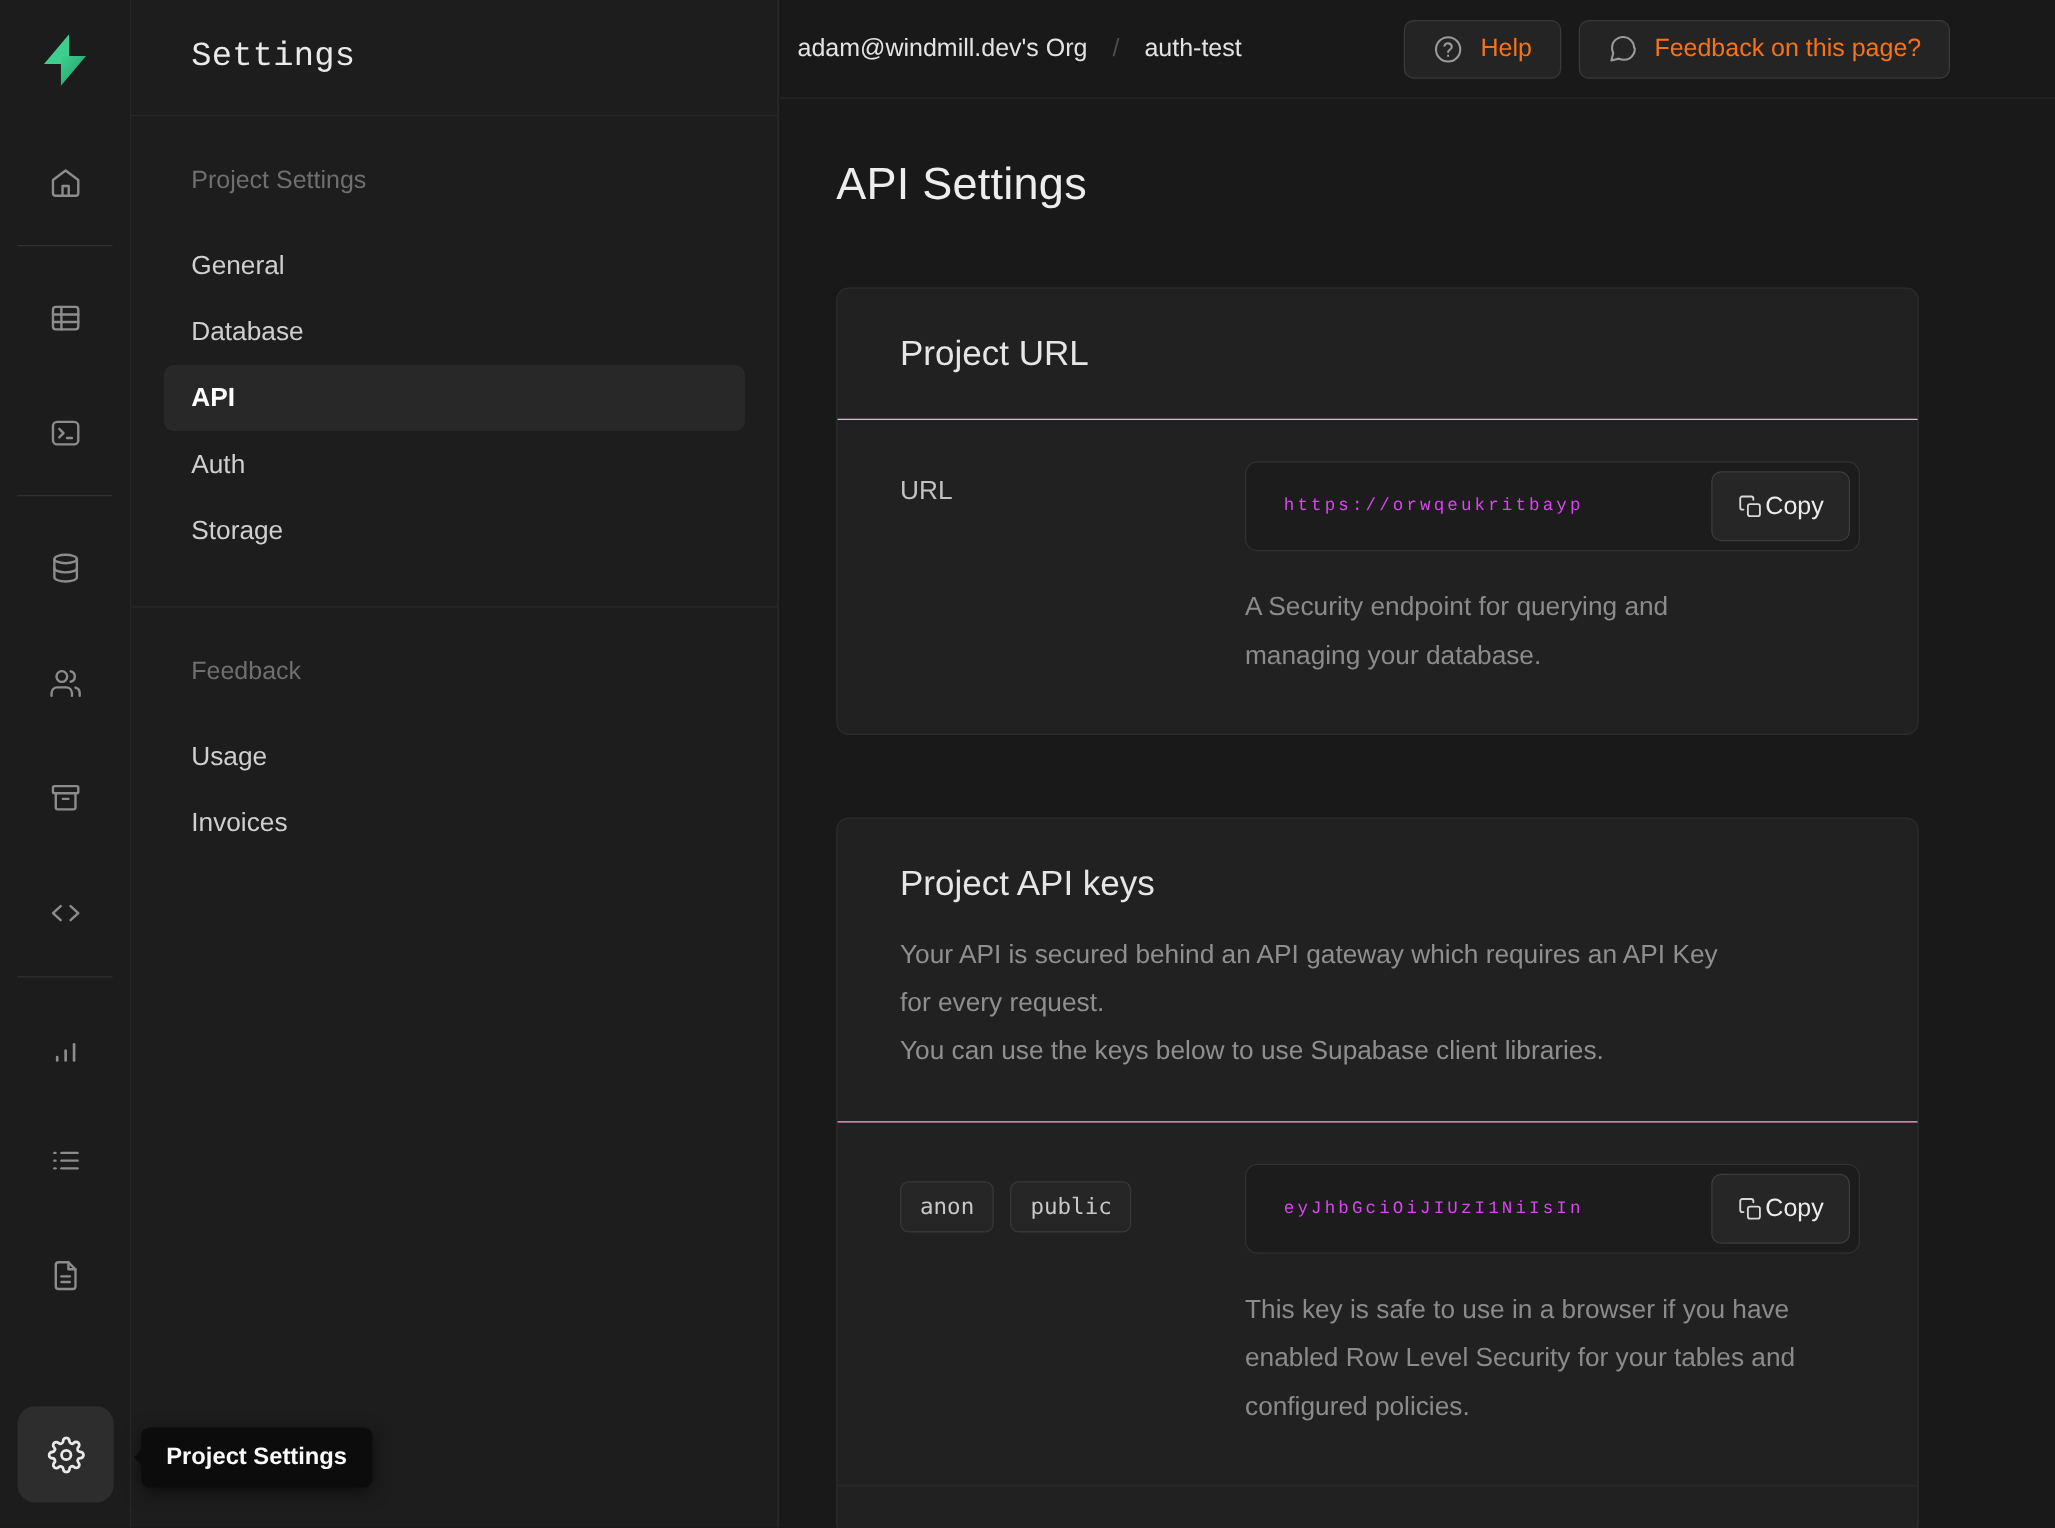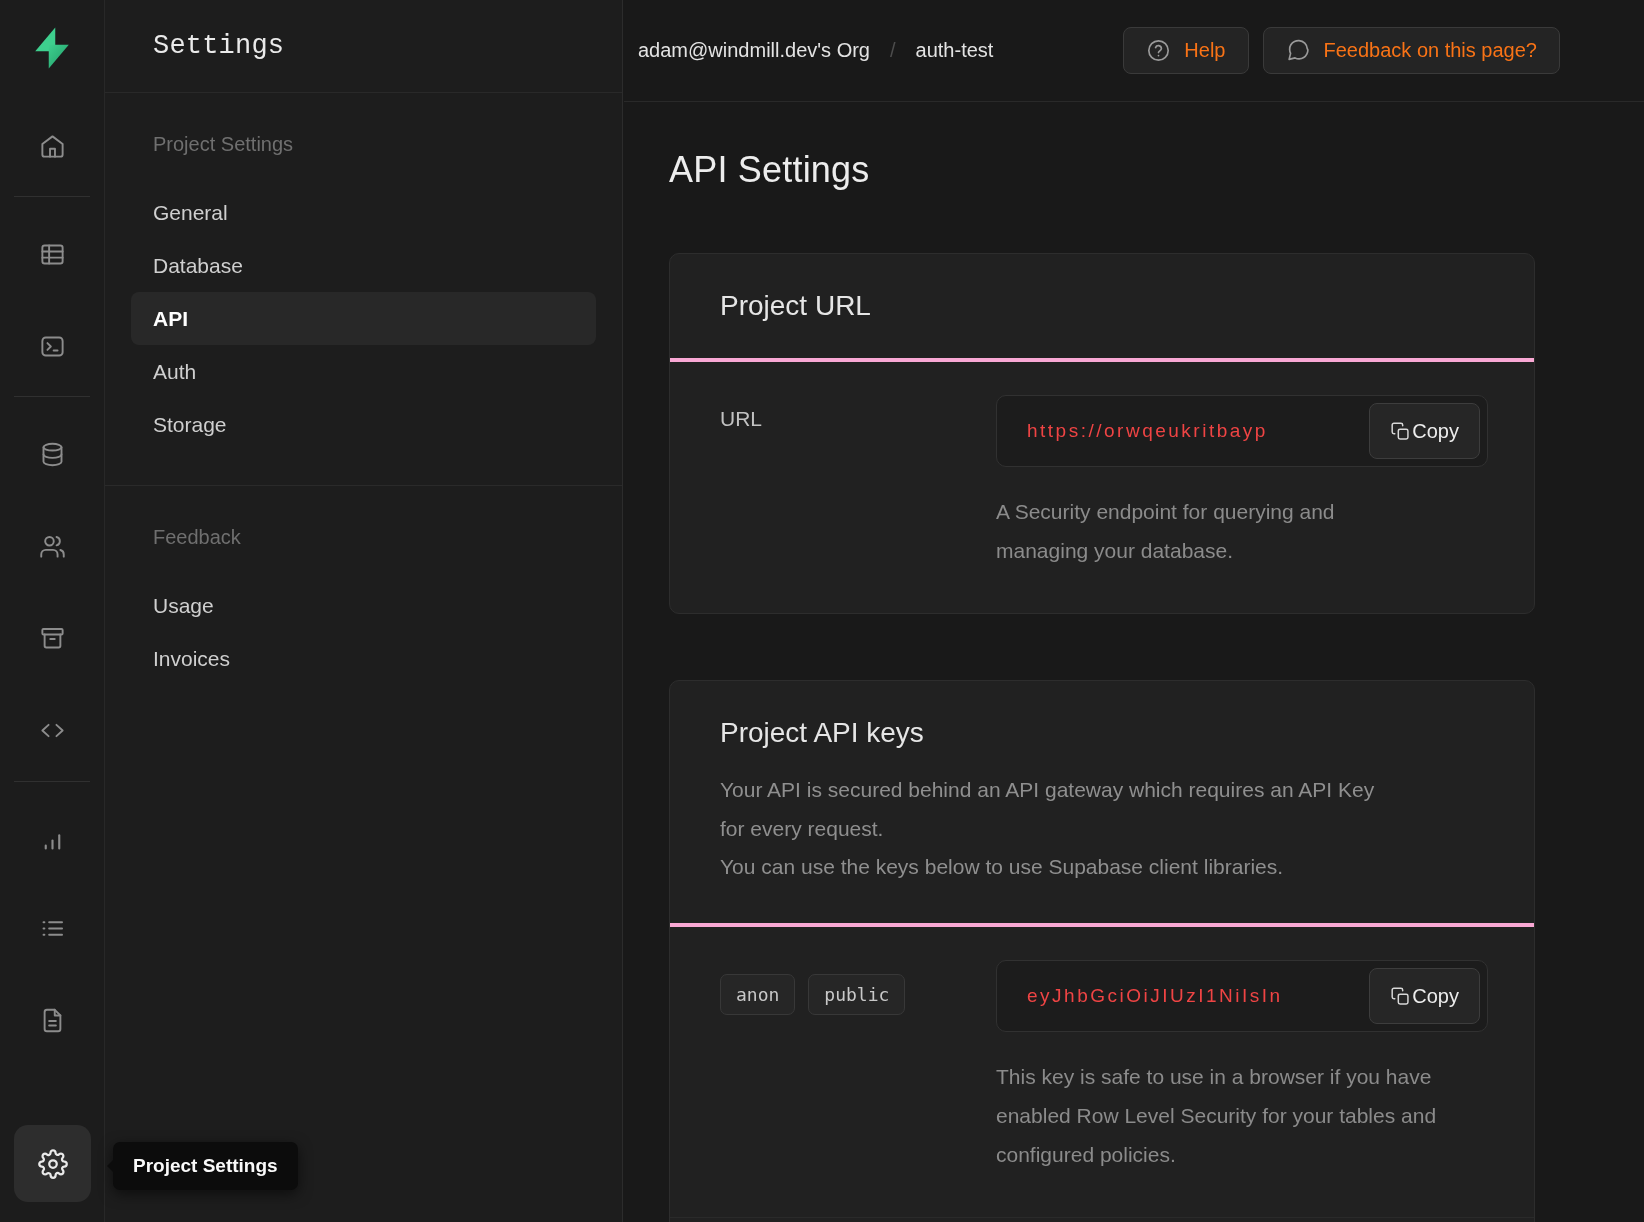--- a/index.html
+++ b/index.html
@@ -34,54 +34,54 @@
   .nav-header h2 { font-size:27px; font-weight:500; color:#eaeaea; letter-spacing:.2px; }
   .nav-section { padding:40px 26px 34px 26px; }
   .nav-heading { font-size:20px; color:#6f6f6f; margin:0 0 30px 22px; }
   .nav-item { display:flex; align-items:center; height:53px; padding-left:22px;
     font-size:21px; color:#cfcfcf; border-radius:8px; cursor:pointer; }
   .nav-item.active { background:#282828; color:#ffffff; font-weight:700; }
   .nav-divider { border-top:1px solid #2a2a2a; }
 
   
   .main { position:absolute; left:624px; top:0; right:0; height:1222px; background:#191919; }
-  .main-header { height:102px; border-bottom:1px solid #292929; display:flex; align-items:center;
+  .main-header { height:79px; border-bottom:1px solid #292929; display:flex; align-items:center;
     padding:0 84px 0 14px; }
   .crumb { font-size:20px; color:#e3e3e3; font-weight:500; cursor:pointer; white-space:nowrap; }
   .crumb-sep { font-size:20px; color:#4c4c4c; margin:0 20px; }
   .header-spacer { flex:1; }
   .hdr-btn { display:flex; align-items:center; gap:13px; height:47px; padding:0 22px;
     background:#242424; border:1px solid #3a3a3a; border-radius:8px; color:#f97316;
     font-size:20px; font-family:inherit; cursor:pointer; white-space:nowrap; }
   .hdr-btn + .hdr-btn { margin-left:14px; }
   .hdr-btn svg { width:25px; height:25px; color:#9a9a9a; }
 
   .content { padding:47px 0 0 45px; }
   .content h1 { font-size:36px; font-weight:500; color:#ededed; margin-bottom:62px; letter-spacing:.2px; }
 
   .card { width:866px; background:#212121; border:1px solid #2d2d2d; border-radius:10px; margin-bottom:66px; }
-  .card-header { padding:36px 50px; border-bottom:4px solid #f9a8d4; }
+  .card-header { padding:36px 50px; border-bottom:1px solid #f9a8d4; }
   .card-header h3 { font-size:28px; font-weight:400; color:#e6e6e6; }
   .card-desc { margin-top:22px; font-size:21px; color:#8f8f8f; line-height:1.85; max-width:660px; }
   .desc-line { display:block; }
 
   .card-row { display:flex; padding:33px 46px 42px 50px; }
   .row-label { width:276px; flex:none; padding-top:12px; font-size:21px; color:#c2c2c2; }
   .row-field { flex:1; min-width:0; }
 
   .badge-col { width:276px; flex:none; padding-top:14px; display:flex; gap:13px; align-items:flex-start; }
   .badge { display:inline-flex; align-items:center; padding:9px 15px; background:#262626;
     border:1px solid #383838; border-radius:7px; font-family:"DejaVu Sans Mono", monospace;
     font-size:18px; color:#c8c8c8; }
 
   .kv-input { position:relative; height:72px; background:#1c1c1c; border:1px solid #313131;
     border-radius:10px; overflow:hidden; cursor:text; }
   .kv-text { display:block; line-height:70px; padding:0 150px 0 30px;
-    font-family:Liberation Sans, sans-serif; font-size:19px; letter-spacing:2.5px;
-    color:#ef4444; white-space:nowrap; overflow:hidden; }
+    font-family:Liberation Mono, monospace; font-size:14px; letter-spacing:2.5px;
+    color:#d946ef; white-space:nowrap; overflow:hidden; }
   .copy-btn { position:absolute; right:7px; top:7px; bottom:7px; display:flex; align-items:center; gap:1px;
     padding:0 20px; background:#262626; border:1px solid #3d3d3d; border-radius:8px;
     color:#ececec; font-size:20px; font-family:inherit; cursor:pointer; }
   .copy-btn svg { width:21px; height:21px; color:#d8d8d8; }
 
   .field-desc { margin-top:26px; font-size:21px; color:#8b8b8b; line-height:1.85; }
   .field-desc.url-desc { max-width:400px; }
   .field-desc.key-desc { max-width:462px; }
 
   .next-row-stub { border-top:1px solid #2a2a2a; height:40px; padding:0; }

